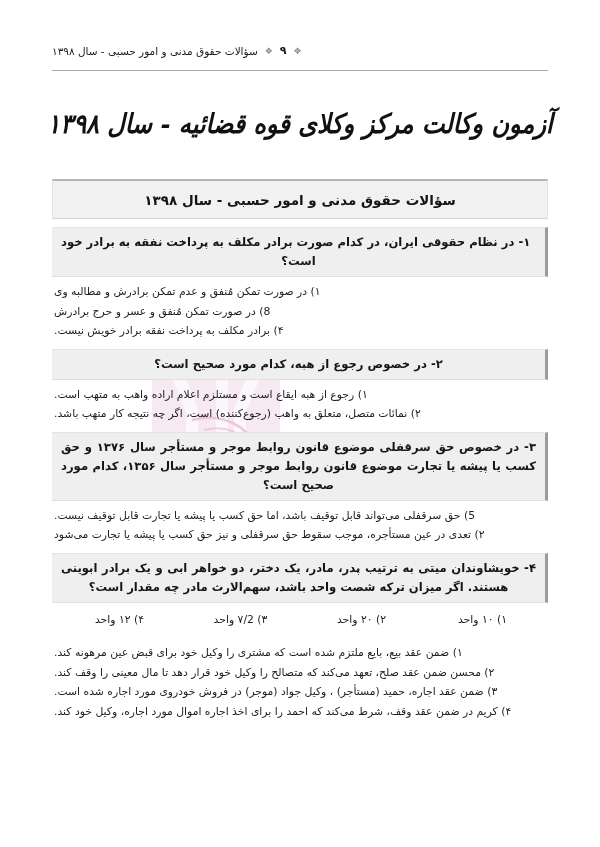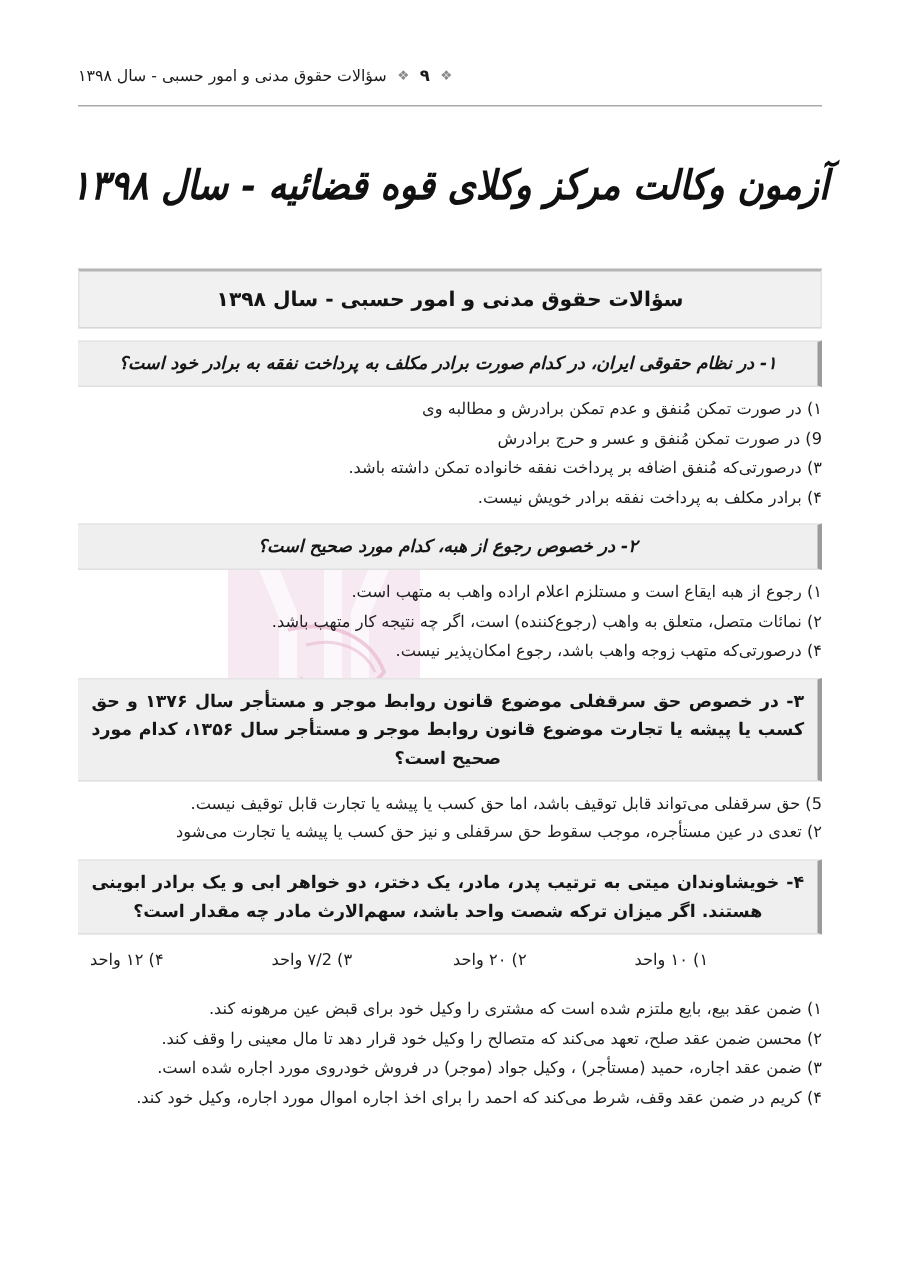--- a/index.html
+++ b/index.html
@@ -138,46 +138,45 @@
     padding: 5px 9px 5px 9px;
     font-size: 11.6px;
     font-weight: 700;
     color: #161616;
     line-height: 19px;
     text-align: justify;
     text-align-last: center;
     box-sizing: border-box;
   }
   .q-stem.one-line {
-    text-align: right;
+    text-align: left;
     text-align-last: center;
-    font-style: italic;
   }
   .q-options {
     padding: 5px 0 8px 0;
   }
   .q-option {
     font-size: 10.8px;
     color: #1d1d1d;
     line-height: 19.5px;
-    text-align: right;
+    text-align: left;
     direction: rtl;
     padding-left: 2px;
     white-space: nowrap;
   }
   
   .q-options.inline {
     display: flex;
     flex-direction: row;
     justify-content: space-between;
     padding: 7px 6px 9px 6px;
   }
   .q-options.inline .q-option {
     flex: 1 1 0;
-    text-align: left;
+    text-align: center;
     white-space: nowrap;
   }
 </style>
 </head>
 <body>
 
 <div class="page">
 
   <div class="running-header">
     <span class="rh-title">سؤالات حقوق مدنی و امور حسبی - سال ۱۳۹۸</span>
@@ -200,31 +199,29 @@
       <path d="M40 52 C70 44 96 58 104 80 C92 96 64 96 48 84" fill="none" stroke="#e3a9c6" stroke-width="2.5" opacity="0.75"></path>
       <path d="M52 62 C74 56 92 66 98 80" fill="none" stroke="#e3a9c6" stroke-width="2" opacity="0.6"></path>
     </svg>
   </div>
 
   <div class="questions">
       <div class="question-block">
         <div class="q-stem one-line">۱- در نظام حقوقی ایران، در کدام صورت برادر مکلف به پرداخت نفقه به برادر خود است؟</div>
         <div class="q-options">
           <div class="q-option">۱) در صورت تمکن مُنفق و عدم تمکن برادرش و مطالبه وی</div>
-          <div class="q-option">9) در صورت تمکن مُنفق و عسر و حرج برادرش</div>
-          <div class="q-option">۳) درصورتی‌که مُنفق اضافه بر پرداخت نفقه خانواده تمکن داشته باشد.</div>
+          <div class="q-option">8) در صورت تمکن مُنفق و عسر و حرج برادرش</div>
           <div class="q-option">۴) برادر مکلف به پرداخت نفقه برادر خویش نیست.</div>
         </div>
       </div>
       <div class="question-block">
         <div class="q-stem one-line">۲- در خصوص رجوع از هبه، کدام مورد صحیح است؟</div>
         <div class="q-options">
           <div class="q-option">۱) رجوع از هبه ایقاع است و مستلزم اعلام اراده واهب به متهب است.</div>
           <div class="q-option">۲) نمائات متصل، متعلق به واهب (رجوع‌کننده) است، اگر چه نتیجه کار متهب باشد.</div>
-          <div class="q-option">۴) درصورتی‌که متهب زوجه واهب باشد، رجوع امکان‌پذیر نیست.</div>
         </div>
       </div>
       <div class="question-block">
         <div class="q-stem">۳- در خصوص حق سرقفلی موضوع قانون روابط موجر و مستأجر سال ۱۳۷۶ و حق کسب یا پیشه یا تجارت موضوع قانون روابط موجر و مستأجر سال ۱۳۵۶، کدام مورد صحیح است؟</div>
         <div class="q-options">
           <div class="q-option">5) حق سرقفلی می‌تواند قابل توقیف باشد، اما حق کسب یا پیشه یا تجارت قابل توقیف نیست.</div>
           <div class="q-option">۲) تعدی در عین مستأجره، موجب سقوط حق سرقفلی و نیز حق کسب یا پیشه یا تجارت می‌شود</div>
         </div>
       </div>
       <div class="question-block">

